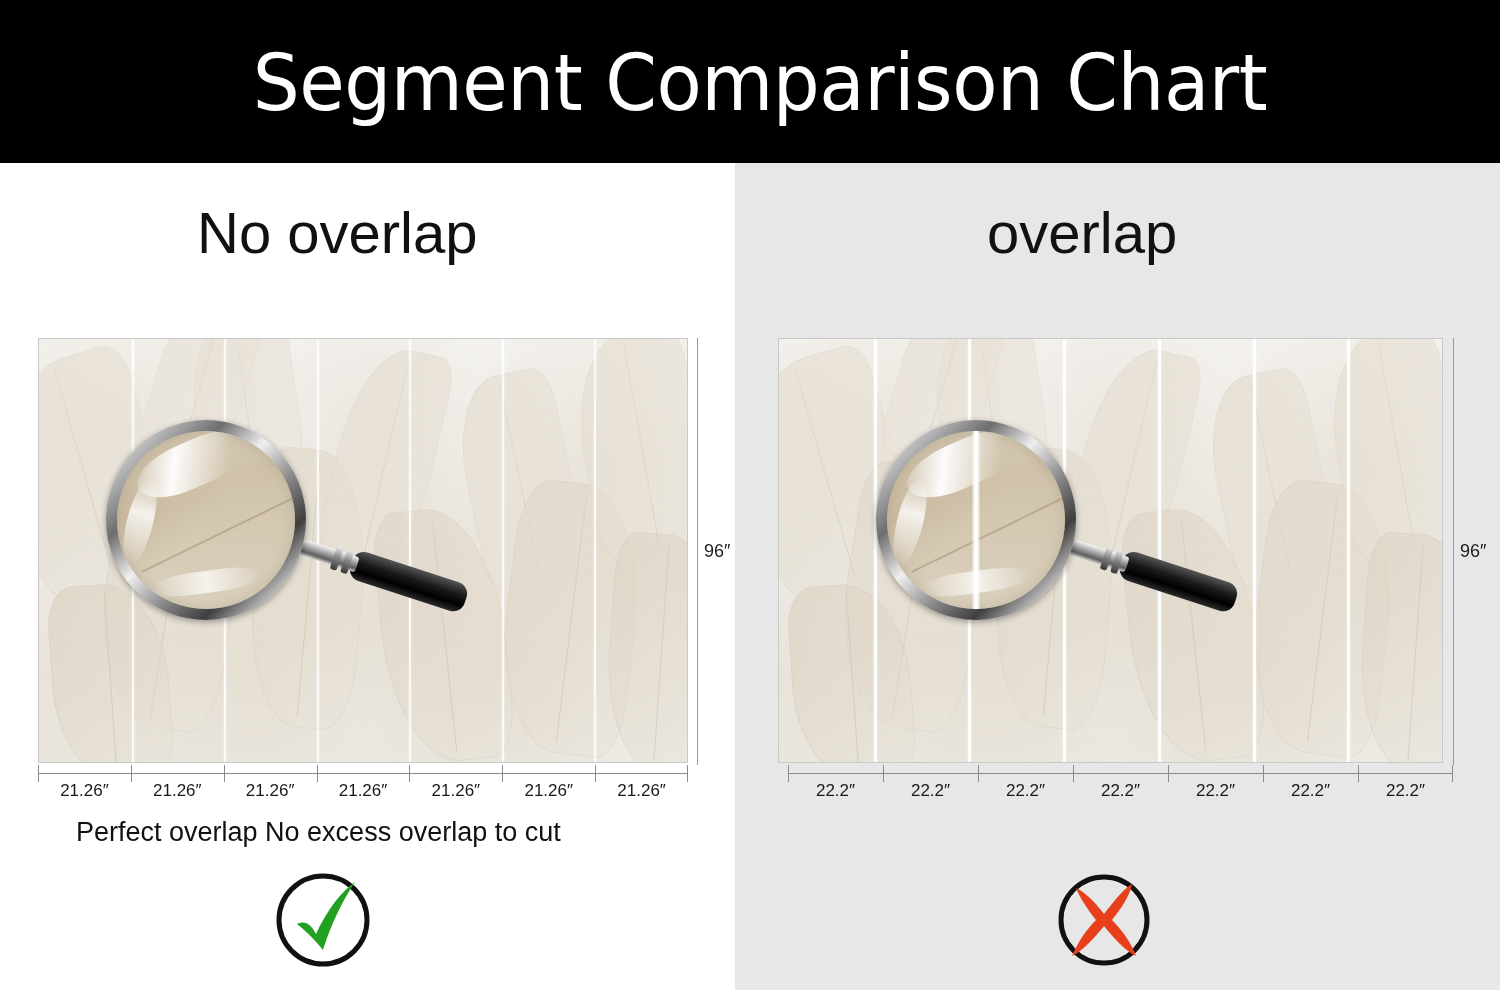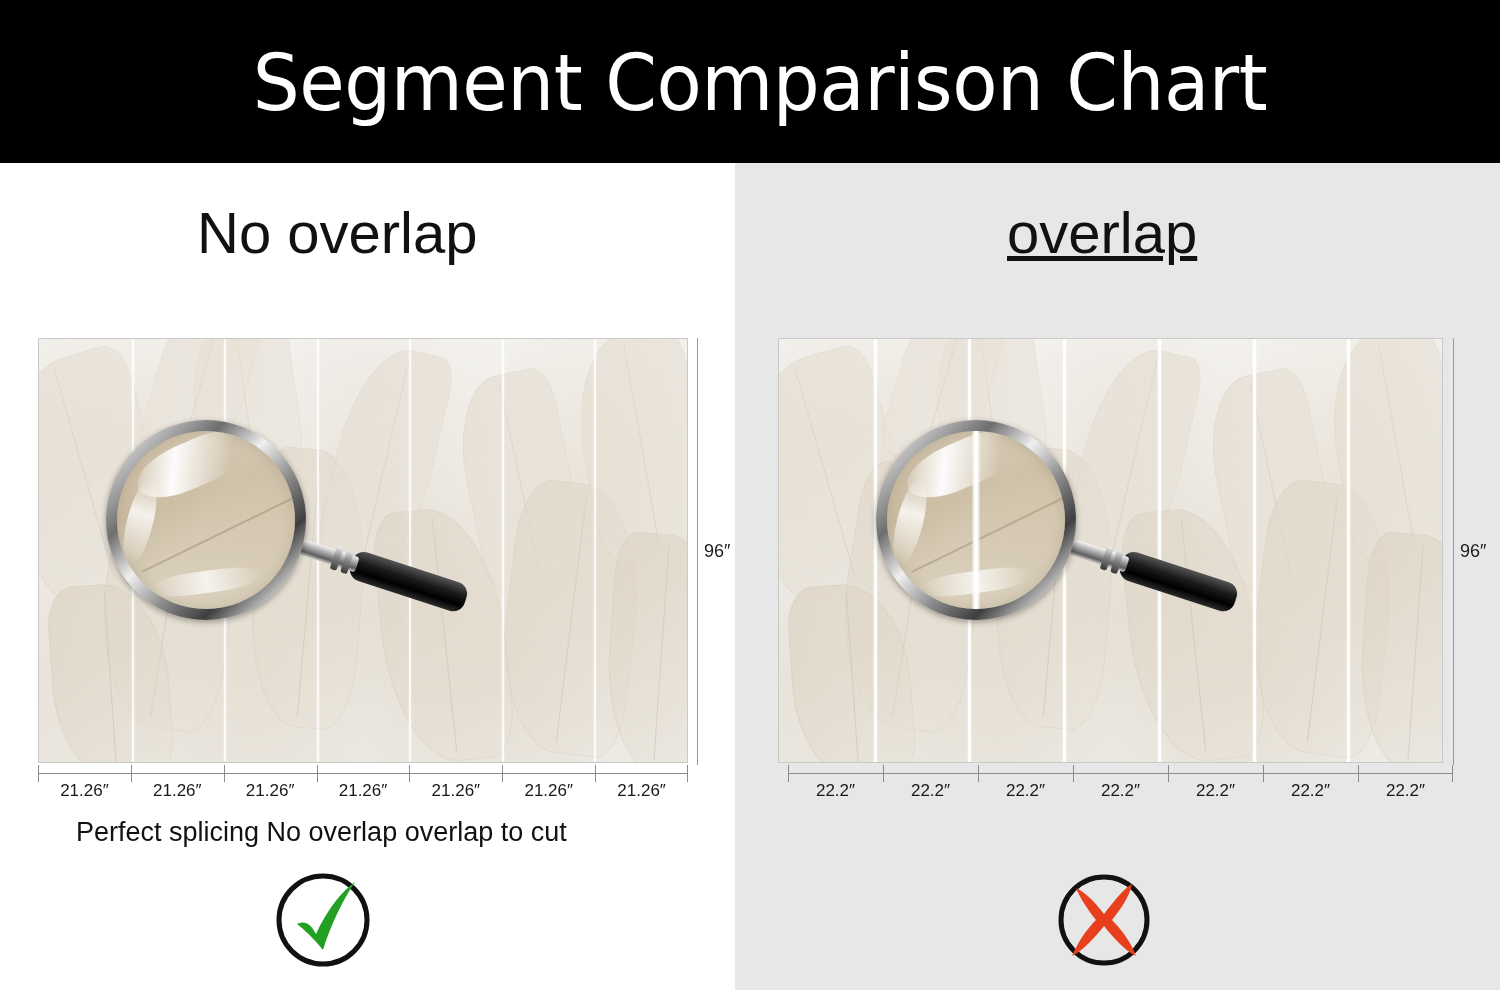--- a/index.html
+++ b/index.html
@@ -37,21 +37,21 @@
   .panel { position: relative; height: 827px; }
   .panel-left  { width: 735px; background: #ffffff; }
   .panel-right { width: 765px; background: #e7e7e7; }
 
   .panel-title {
     position: absolute; top: 36px;
     font-size: 58px; font-weight: 400; color: #111111;
     white-space: nowrap;
   }
   .panel-left .panel-title  { left: 197px; }
-  .panel-right .panel-title { left: 272px; text-decoration: underline; }
+  .panel-right .panel-title { left: 252px; }
 
   
   .mural-wrap { position: absolute; }
   .panel-left  .mural-wrap { left: 38px;  top: 175px; width: 650px; height: 425px; }
   .panel-right .mural-wrap { left: 43px;  top: 175px; width: 665px; height: 425px; }
 
   .mural {
     position: absolute; inset: 0;
     overflow: hidden;
     background:
@@ -337,21 +337,21 @@
             </div>
           <div class="seg">
               <span class="seg-label">21.26″</span>
             </div>
           <div class="seg">
               <span class="seg-label">21.26″</span>
             </div>
         </div>
       </div>
 
-      <div class="caption">Perfect splicing No overlap overlap to cut</div>
+      <div class="caption">Perfect overlap No excess overlap to cut</div>
 
       <div class="badge">
         <svg viewBox="0 0 104 104">
           <circle cx="52" cy="52" r="44" fill="none" stroke="#111111" stroke-width="5"></circle>
           <path d="M26 56 C34 52 40 56 45 66 C56 42 70 24 84 14 C72 32 60 56 52 82 C44 72 34 62 26 56 Z" fill="#22a022"></path>
         </svg>
       </div>
     </div>
 
     <div class="panel panel-right">

